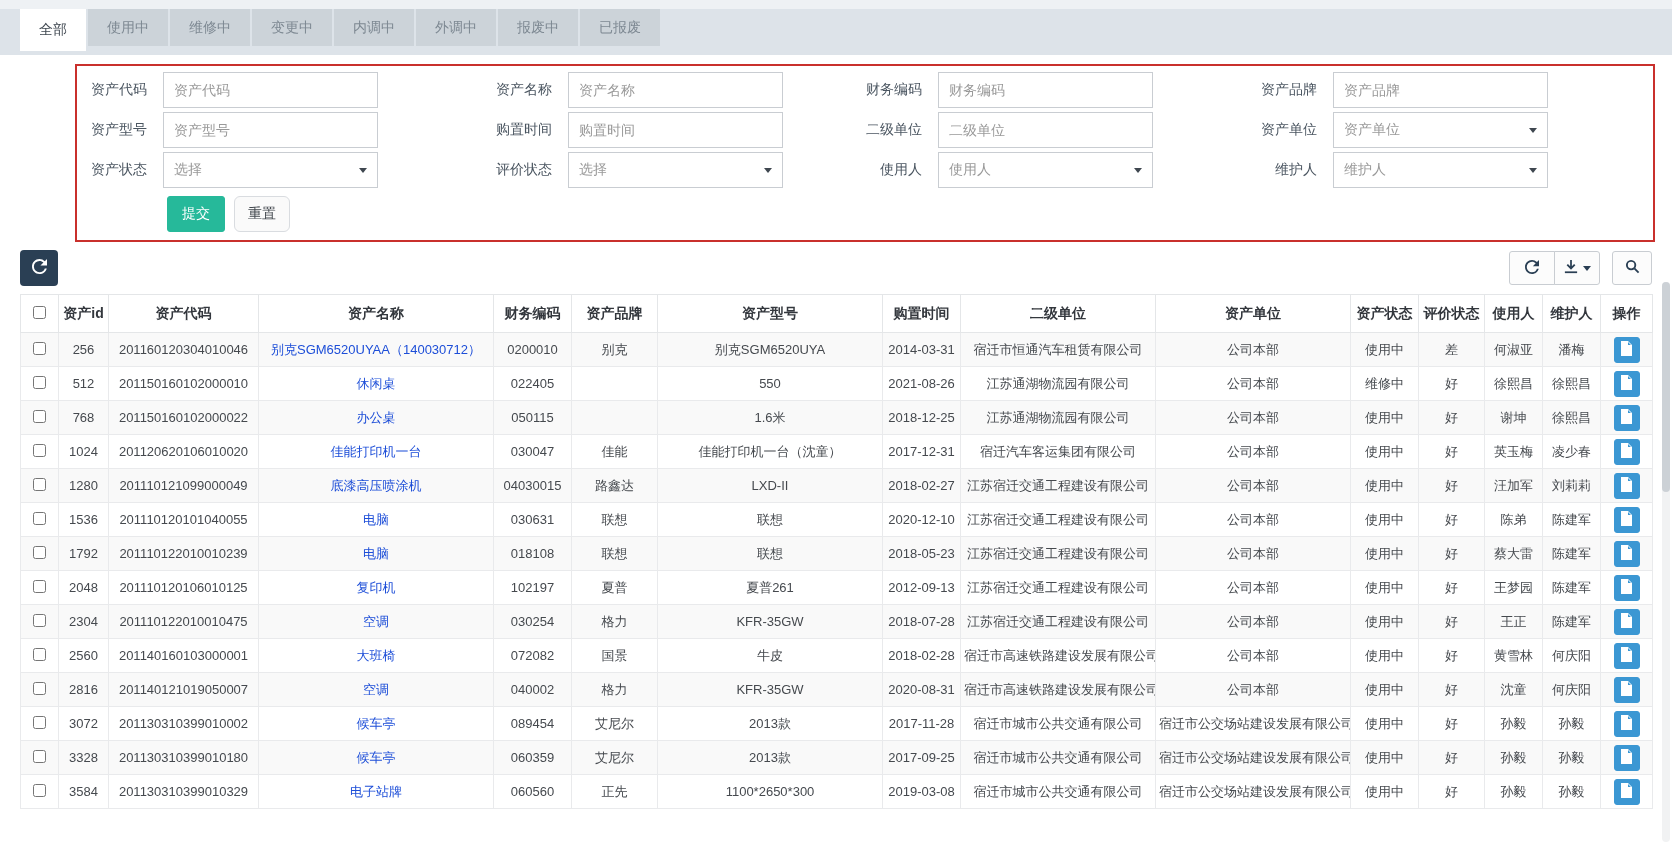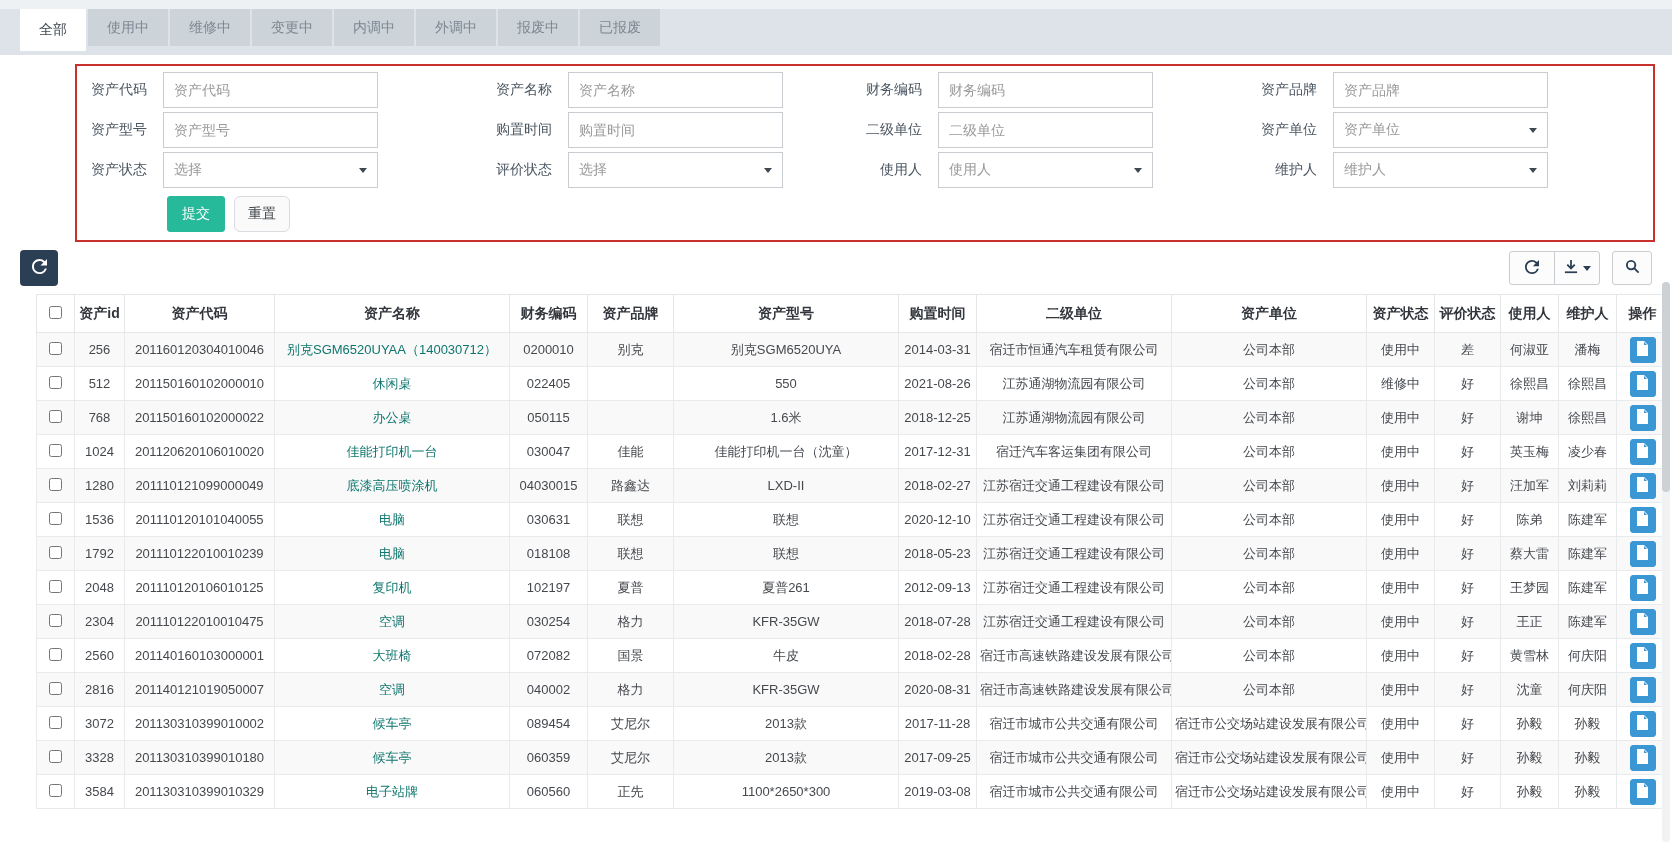--- a/index.html
+++ b/index.html
@@ -67,34 +67,34 @@
     display:flex; align-items:center; justify-content:center; cursor:pointer; color:#2A3F54;
   }
   .tool-group .tool-btn + .tool-btn { margin-left:-1px; }
   .tool-group .tool-btn:first-child { border-radius:3px 0 0 3px; }
   .tool-group .tool-btn:last-child { border-radius:0 3px 3px 0; }
   .tool-btn.single { border-radius:3px; min-width:40px; }
   .tool-btn .caret-down { border-top-color:#2A3F54; margin-left:5px; }
 
   
   table.asset-table {
-    border-collapse:collapse; table-layout:fixed; width:1632px; margin-left:36px;
+    border-collapse:collapse; table-layout:fixed; width:1632px; margin-left:20px;
     border-top:1px solid #e4e6e8;
     border-radius:26px;
   }
   .asset-table th {
     height:38px; font-size:14px; font-weight:bold; color:#33373d;
     border:1px solid #e4e6e8; background:#fff; padding:0 4px; white-space:nowrap; overflow:hidden;
   }
   .asset-table td {
     height:34px; font-size:13px; color:#45494e; text-align:center;
     border:1px solid #e9eaec; padding:0 3px; white-space:nowrap; overflow:hidden;
   }
   .asset-table tbody tr:nth-child(odd) td { background:#f9f9f9; }
-  .asset-table a.asset-link { color:#0f766e; text-decoration:none; cursor:pointer; }
+  .asset-table a.asset-link { color:#1d4ed8; text-decoration:none; cursor:pointer; }
   .status-repair { color:#26B99A; }
   .eval-bad { color:#E74C3C; }
   .row-checkbox, .header-checkbox { width:13px; height:13px; margin:0; cursor:pointer; }
   .action-btn {
     width:26px; height:26px; background:#3B97D3; border:1px solid #3B97D3; border-radius:3px;
     display:inline-flex; align-items:center; justify-content:center; cursor:pointer; vertical-align:middle;
   }
 
   
   .vscroll-track { position:absolute; right:2px; top:282px; width:8px; height:560px; background:#f1f2f3; border-radius:4px; }

